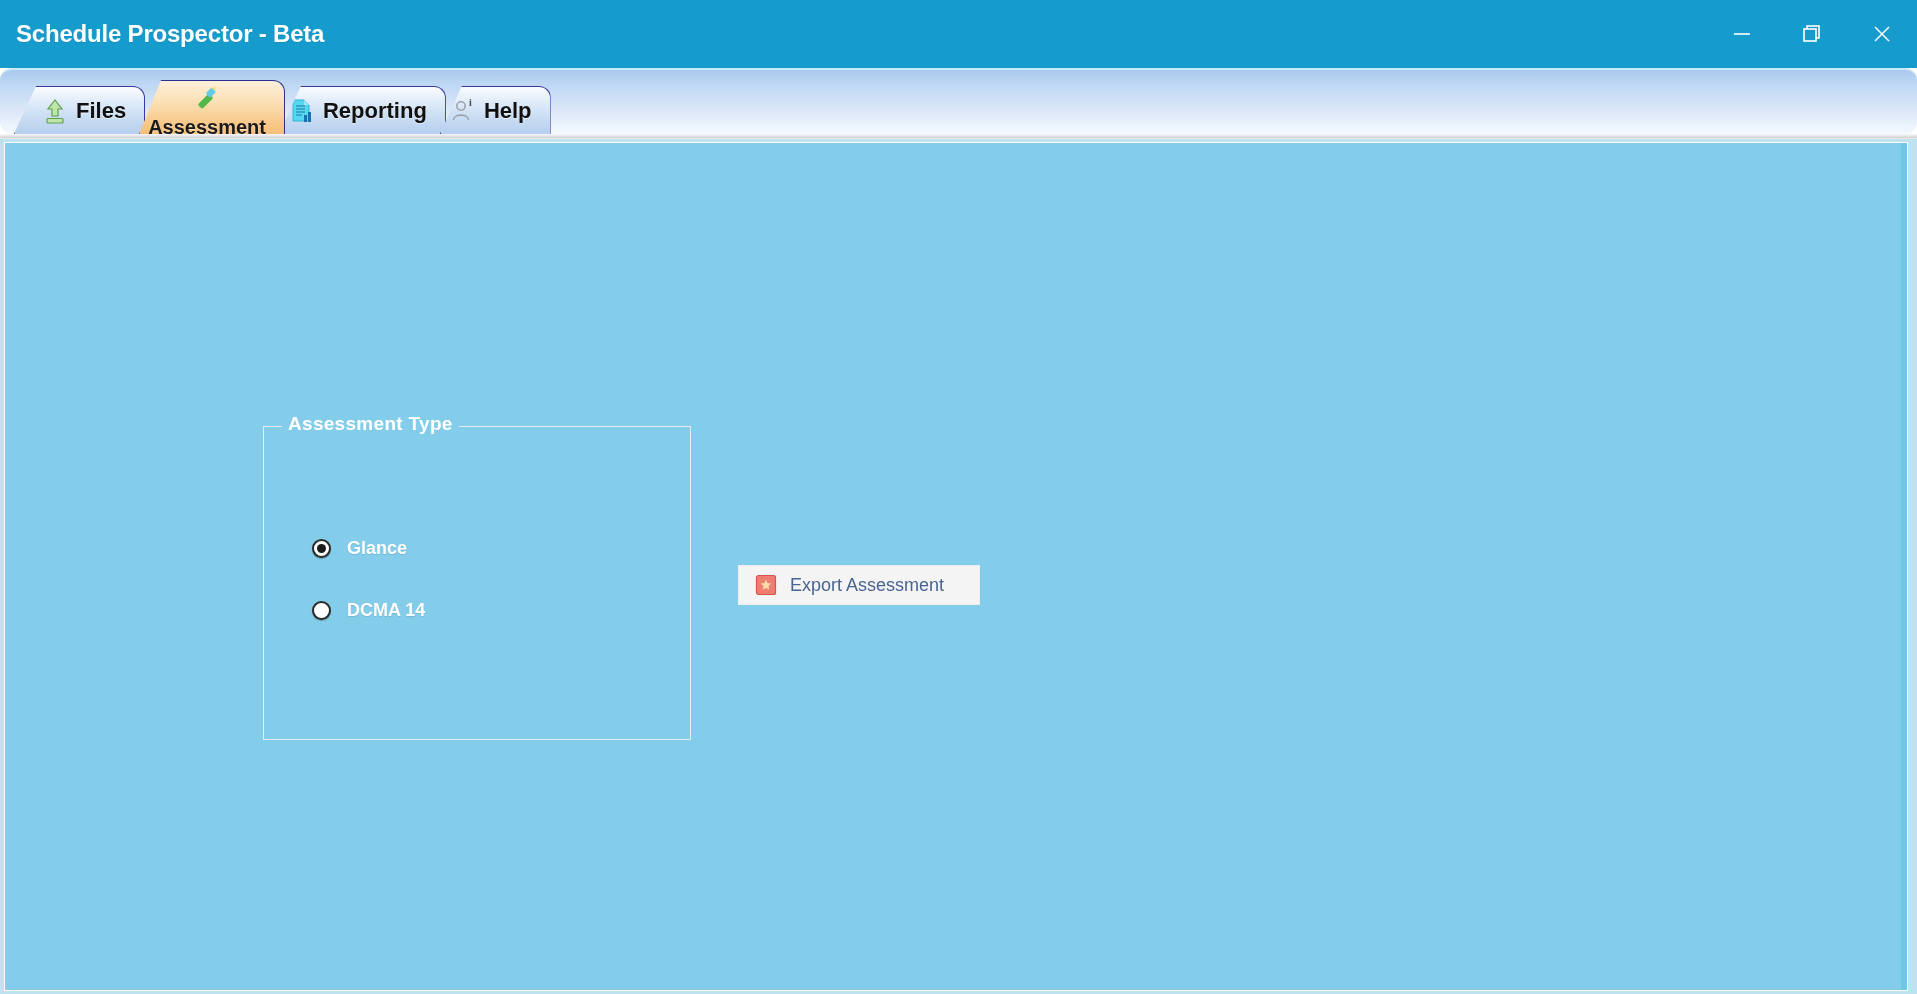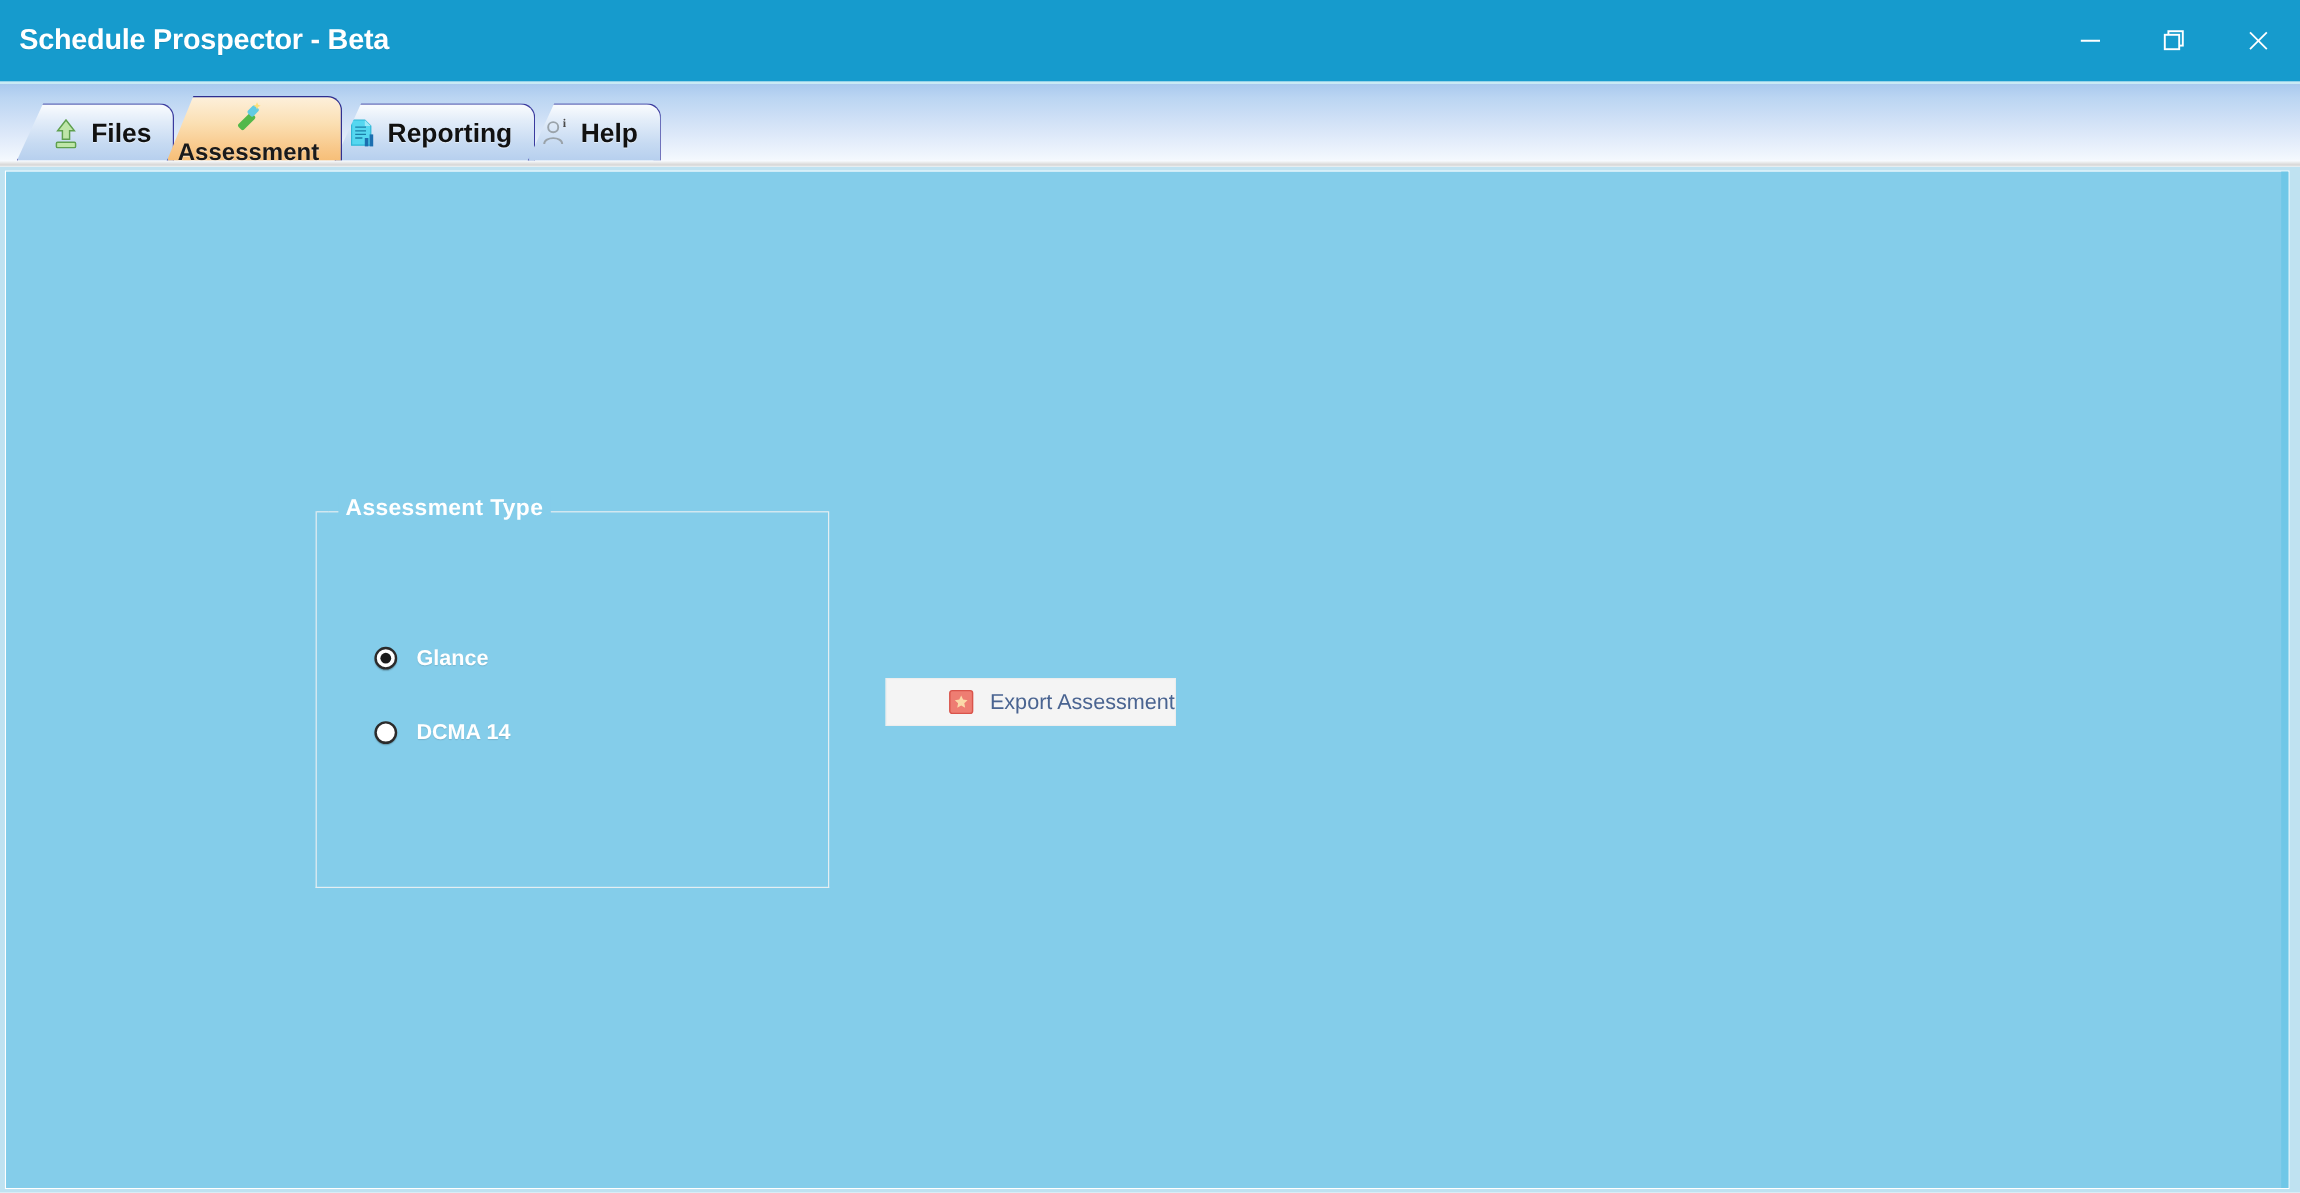--- a/index.html
+++ b/index.html
@@ -61,20 +61,21 @@
   .tabstrip {
     position: relative;
     flex: 0 0 66px;
     height: 66px;
     background: linear-gradient(to bottom, #A9C9EE 0%, #BBD5F2 18%, #D9E6F8 60%, #EFF5FD 92%, #F5F9FE 100%);
     border-top: 2px solid #C9EAF5;
     display: flex;
     align-items: flex-end;
     padding-left: 14px;
     overflow: hidden;
+    border-radius: 12px;
   }
 
   .tab {
     position: relative;
     height: 48px;
     margin-right: -6px;
     padding: 0 18px 0 8px;
     display: flex;
     align-items: center;
     gap: 7px;
@@ -213,21 +214,20 @@
     top: 422px;
     width: 242px;
     height: 40px;
     background: #F4F4F4;
     border: 1px solid #EDEDED;
     display: flex;
     align-items: center;
     gap: 13px;
     padding-left: 16px;
     cursor: default;
-    justify-content: flex-end;
   }
   .export-icon { width: 22px; height: 22px; flex: 0 0 22px; display: block; }
   .export-label {
     color: #4A6491;
     font-size: 18px;
     white-space: nowrap;
   }
 </style>
 </head>
 <body>

